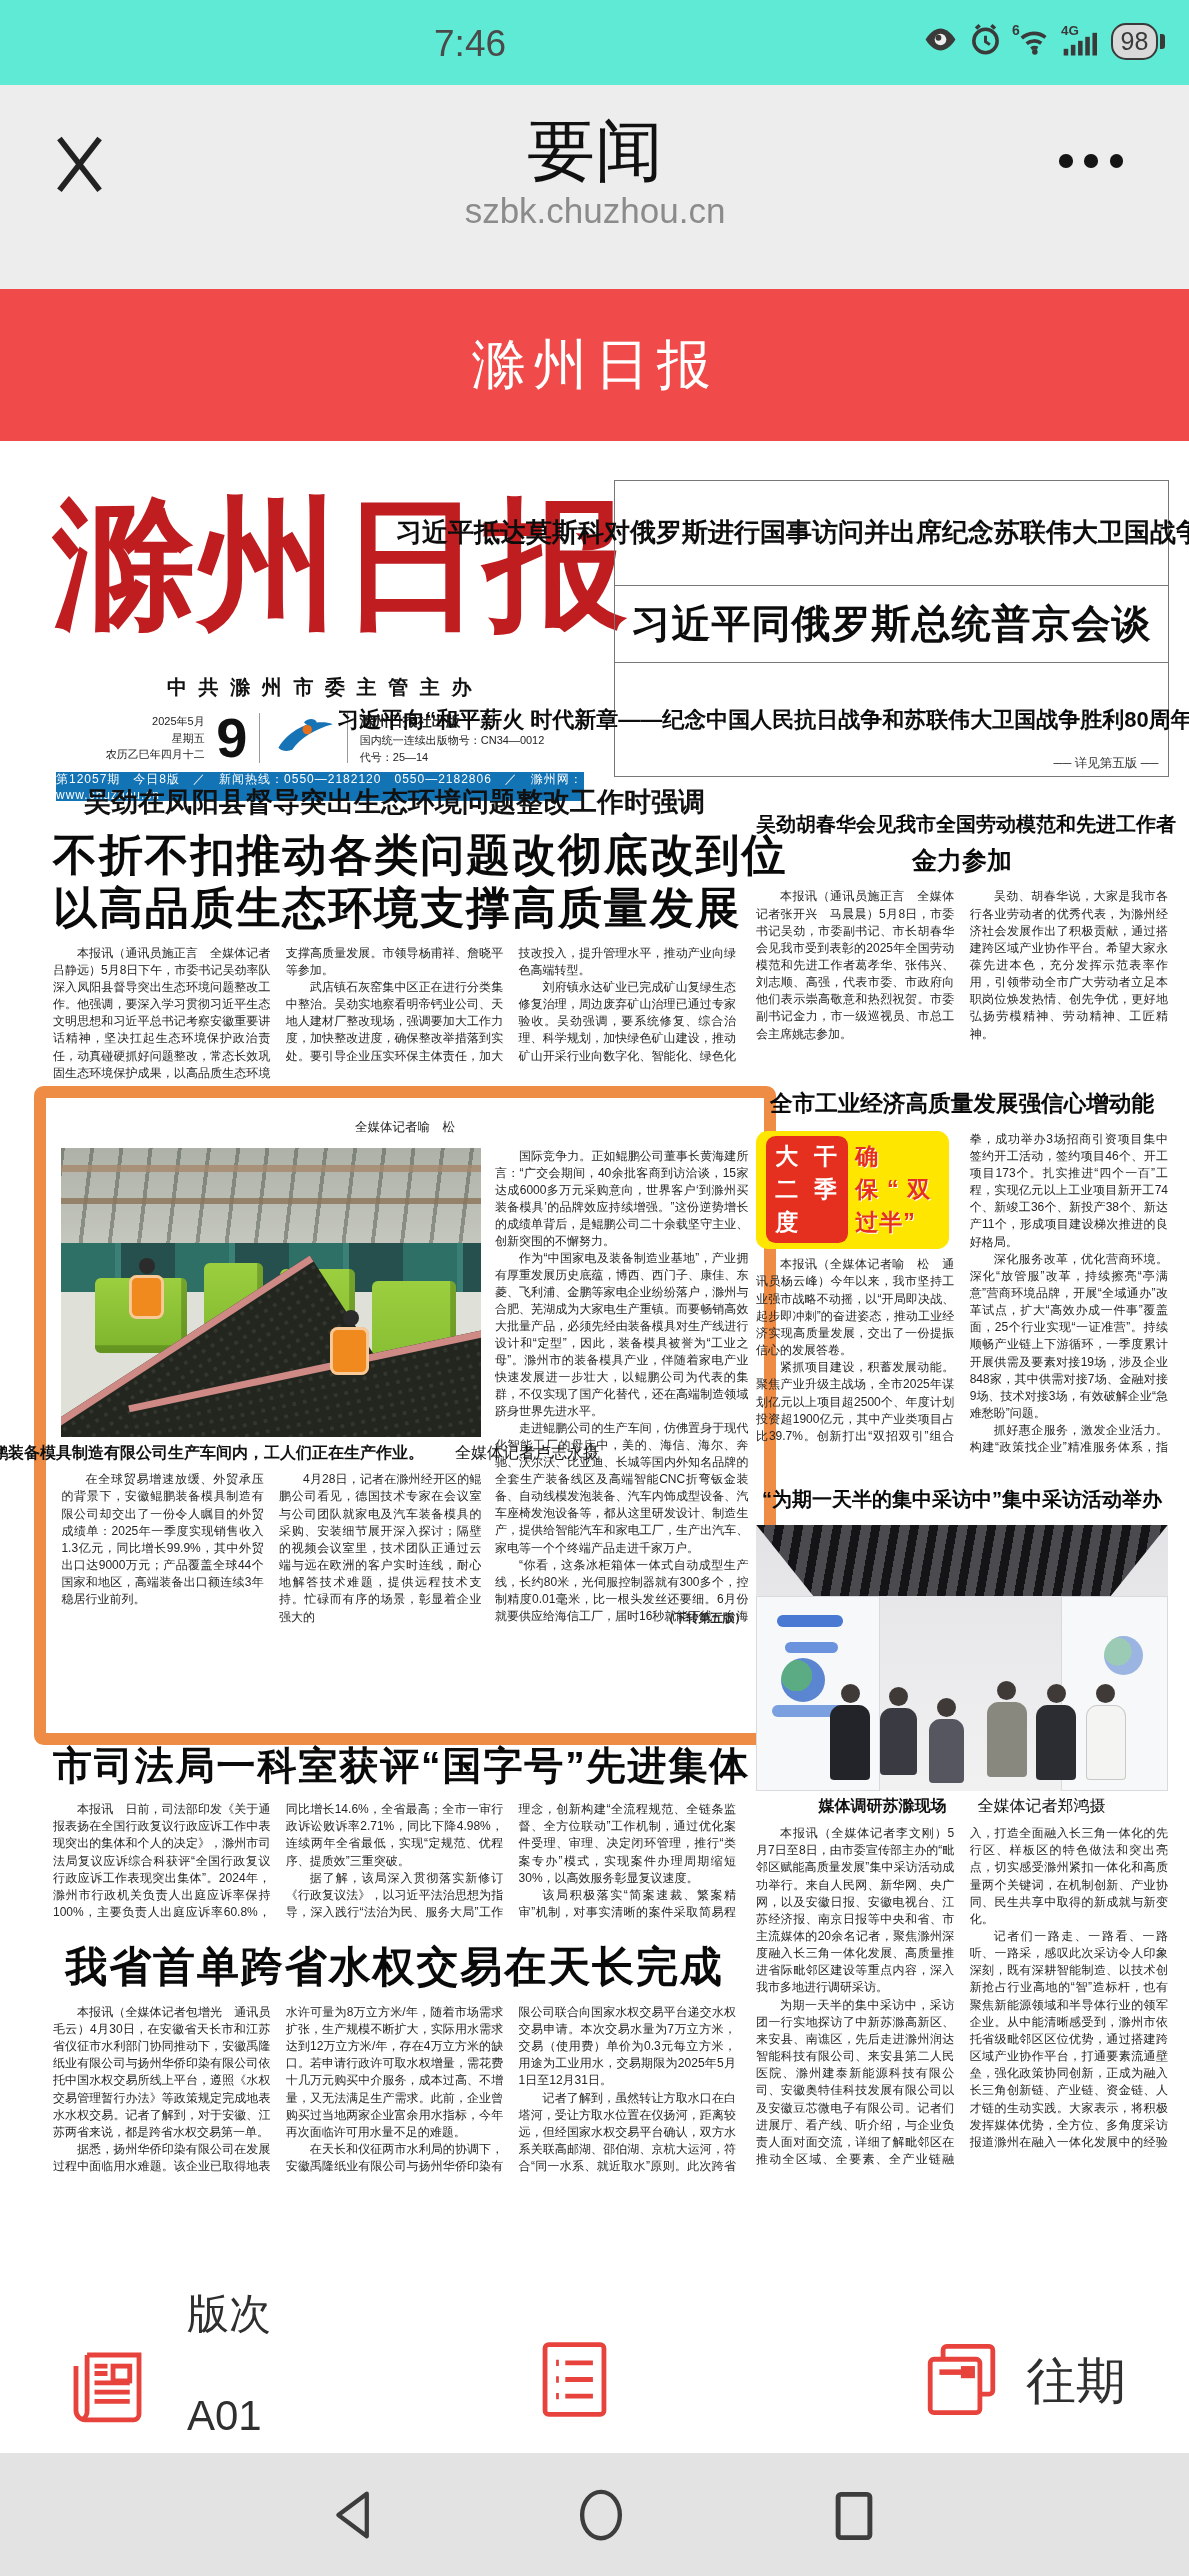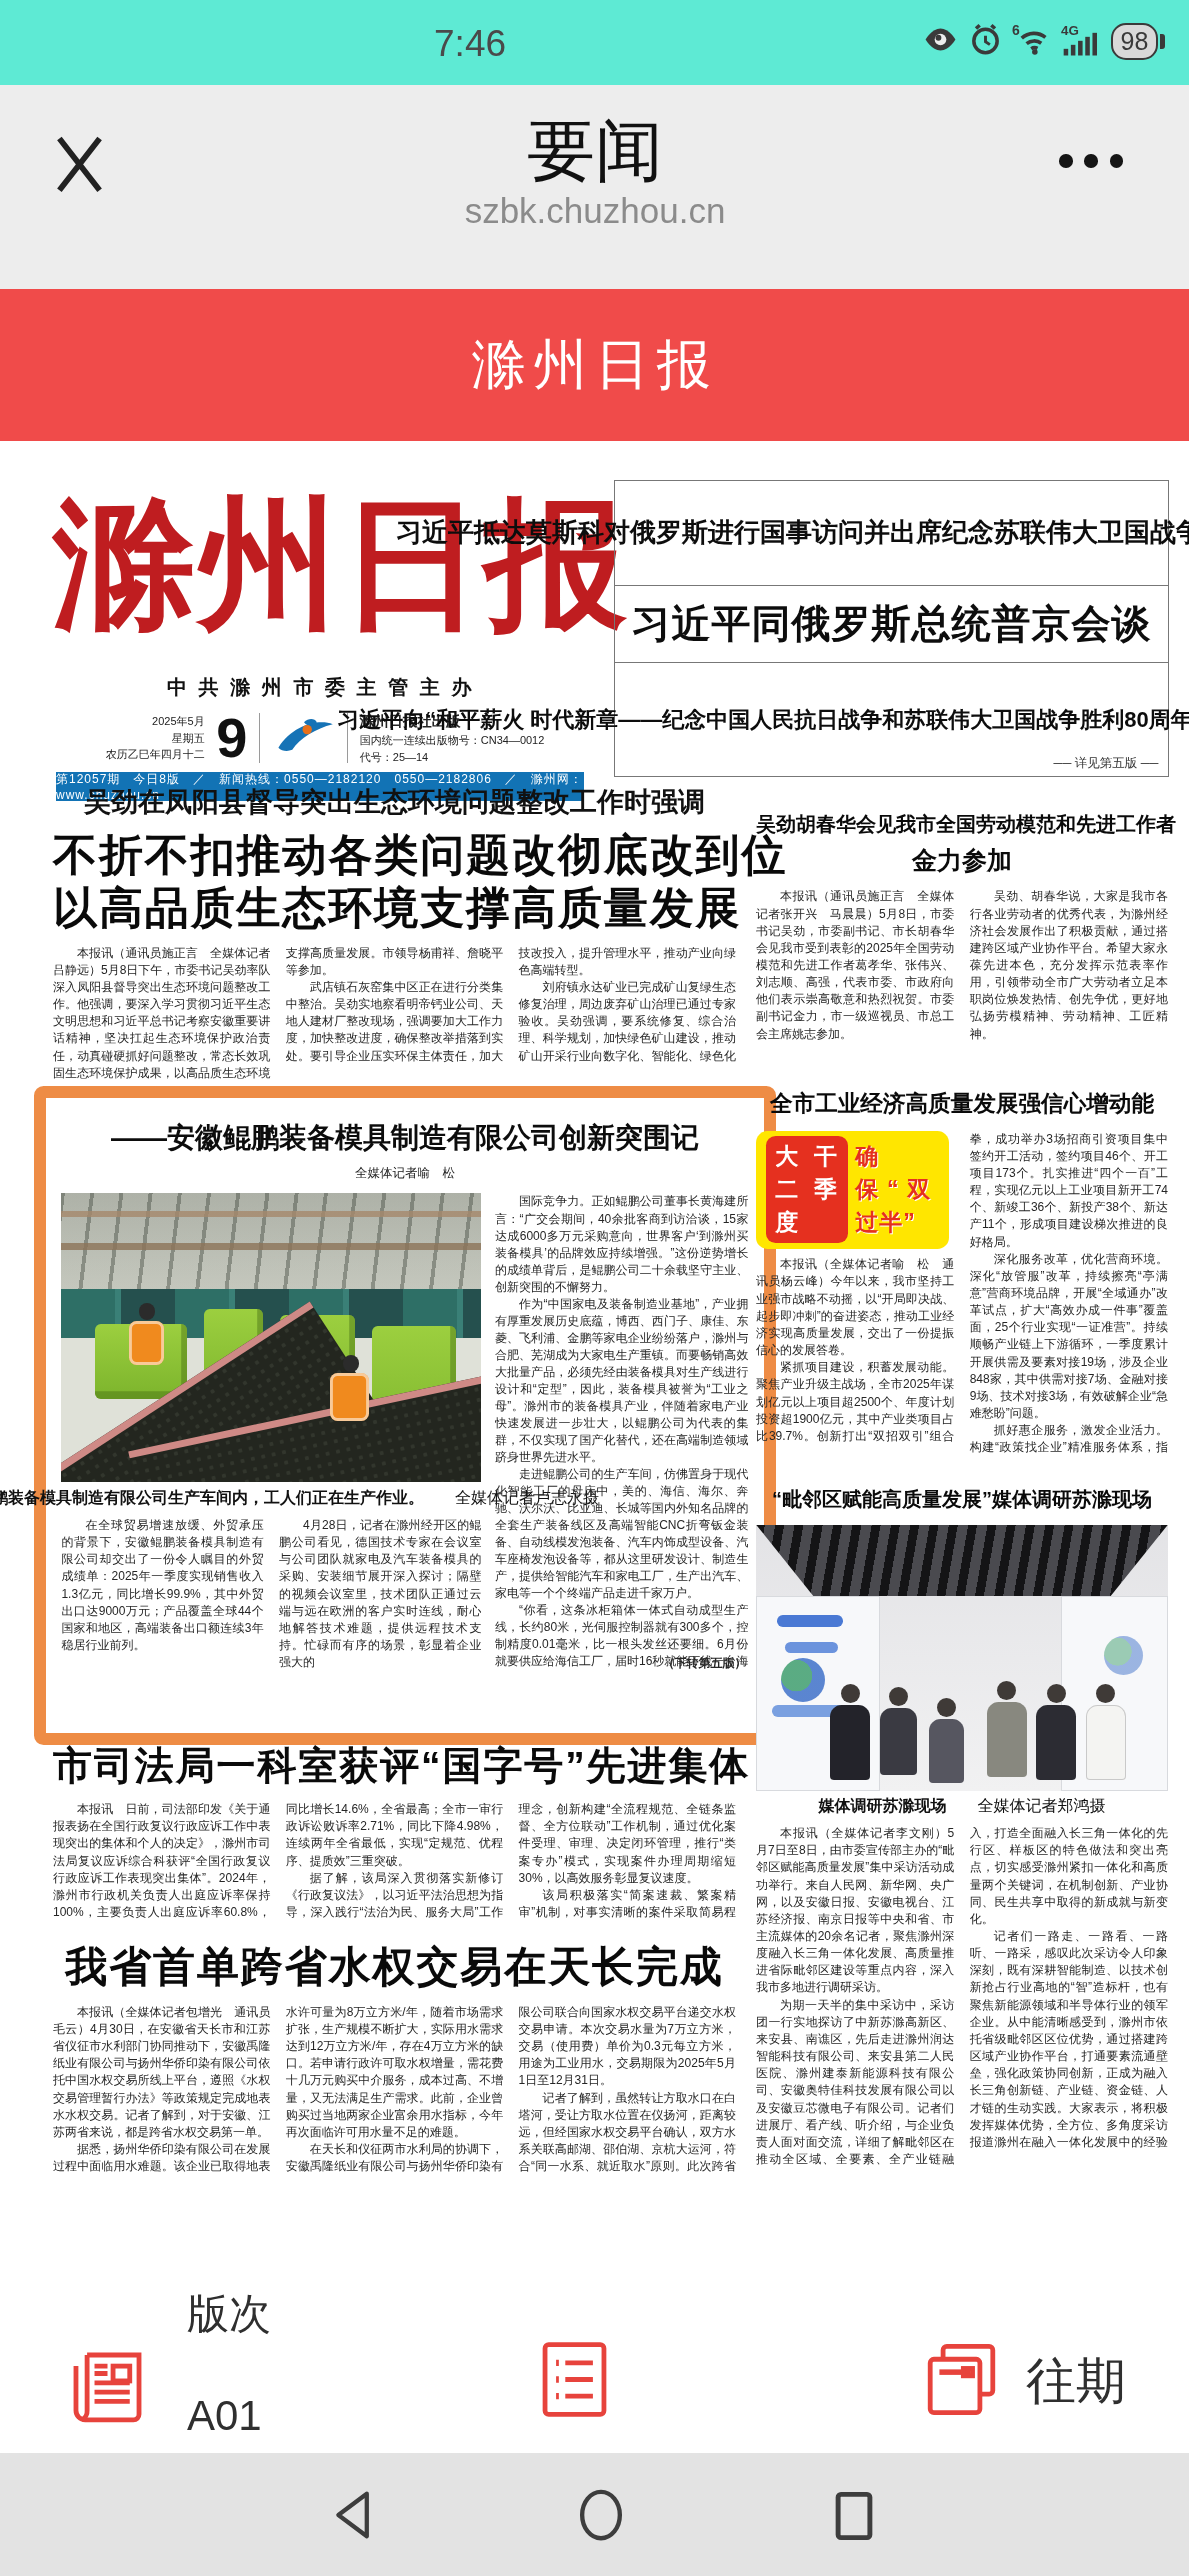--- a/index.html
+++ b/index.html
@@ -204,21 +204,20 @@
       <div class="bigh">以高品质生态环境支撑高质量发展</div>
       <div class="art-body c3" style="height:141px;margin-top:9.6px;">
         <p>本报讯（通讯员施正言　全媒体记者吕静远）5月8日下午，市委书记吴劲率队深入凤阳县督导突出生态环境问题整改工作。他强调，要深入学习贯彻习近平生态文明思想和习近平总书记考察安徽重要讲话精神，坚决扛起生态环境保护政治责任，动真碰硬抓好问题整改，常态长效巩固生态环境保护成果，以高品质生态环境支撑高质量发展。市领导杨甫祥、詹晓平等参加。</p>
         <p>武店镇石灰窑集中区正在进行分类集中整治。吴劲实地察看明帝钙业公司、天地人建材厂整改现场，强调要加大工作力度，加快整改进度，确保整改举措落到实处。要引导企业压实环保主体责任，加大技改投入，提升管理水平，推动产业向绿色高端转型。</p>
         <p>刘府镇永达矿业已完成矿山复绿生态修复治理，周边废弃矿山治理已通过专家验收。吴劲强调，要系统修复、综合治理、科学规划，加快绿色矿山建设，推动矿山开采行业向数字化、智能化、绿色化方向迈进，促进经济效益、社会效益与生态效益的协同提升。</p>
 
       </div>
     </div>
 
     <div class="abs feature-box">
-      <div class="feat-sub">——安徽鲲鹏装备模具制造有限公司创新突围记</div>
       <div class="feat-by">全媒体记者喻　松</div>
       <div class="feat-main">
         <div class="feat-left">
           <div class="photo ph-factory">
             <div class="pf-ceiling"></div>
             <div class="pf-beam" style="top:17.3px;"></div>
             <div class="pf-beam" style="top:50px;background:#8c7357;"></div>
             <div class="pf-cabinets"></div>
             <div class="pf-green" style="left:8%;top:45%;width:22%;height:26%;"></div>
             <div class="pf-green" style="left:34%;top:40%;width:14%;height:34%;"></div>
@@ -290,21 +289,21 @@
           <span class="badge-r">确保“双过半”</span>
         </div>
         <p>本报讯（全媒体记者喻　松　通讯员杨云峰）今年以来，我市坚持工业强市战略不动摇，以“开局即决战、起步即冲刺”的奋进姿态，推动工业经济实现高质量发展，交出了一份提振信心的发展答卷。</p>
         <p>紧抓项目建设，积蓄发展动能。聚焦产业升级主战场，全市2025年谋划亿元以上项目超2500个、年度计划投资超1900亿元，其中产业类项目占比39.7%。创新打出“双招双引”组合拳，成功举办3场招商引资项目集中签约开工活动，签约项目46个、开工项目173个。扎实推进“四个一百”工程，实现亿元以上工业项目新开工74个、新竣工36个、新投产38个、新达产11个，形成项目建设梯次推进的良好格局。</p>
         <p>深化服务改革，优化营商环境。深化“放管服”改革，持续擦亮“亭满意”营商环境品牌，开展“全域通办”改革试点，扩大“高效办成一件事”覆盖面，25个行业实现“一证准营”。持续顺畅产业链上下游循环，一季度累计开展供需及要素对接19场，涉及企业848家，其中供需对接7场、金融对接9场、技术对接3场，有效破解企业“急难愁盼”问题。</p>
         <p>抓好惠企服务，激发企业活力。构建“政策找企业”精准服务体系，指导企业申报惠企项目，积极争取资金扶持。兑现2025年惠企政策首批支持资金1030万元，惠及16家企业；争取“两新”领域超长期特别国债1.38亿元、兑现专项债额度27.96亿元，为7个省开工动员项目放款4.35亿元，助力市场主体轻装上阵、稳健发展。一季度数据显示，全市新增规上工业企业199户，总数达2940户，稳居全省第二位。</p>
       </div>
     </div>
 
     <div class="abs" style="left:756px;top:1045px;width:412px;height:708px;">
-      <div class="rh" style="font-size:20px;">“毗邻区赋能高质量发展”媒体调研苏滁现场</div>
+      <div class="rh" style="font-size:20px;">“为期一天半的集中采访中”集中采访活动举办</div>
       <div class="photo ph-expo" style="margin-top:11.6px;">
         <div class="pe-ceiling"></div>
         <div class="pe-panel" style="left:0;top:27%;width:30%;height:73%;"></div>
         <div class="pe-panel" style="right:0;top:27%;width:26%;height:73%;"></div>
         <div class="pe-pill" style="left:5%;top:34%;width:16%;"></div>
         <div class="pe-pill" style="left:7%;top:44%;width:13%;background:#6b93dd;"></div>
         <div class="pe-pill" style="left:4%;top:68%;width:18%;background:#7aa0e0;"></div>
         <div class="pe-circle" style="left:6%;top:50%;width:44px;height:44px;"></div>
         <div class="pe-circle" style="right:6%;top:42%;width:39px;height:39px;opacity:.5;"></div>
         <div class="person" style="left:18%;bottom:4%;">

